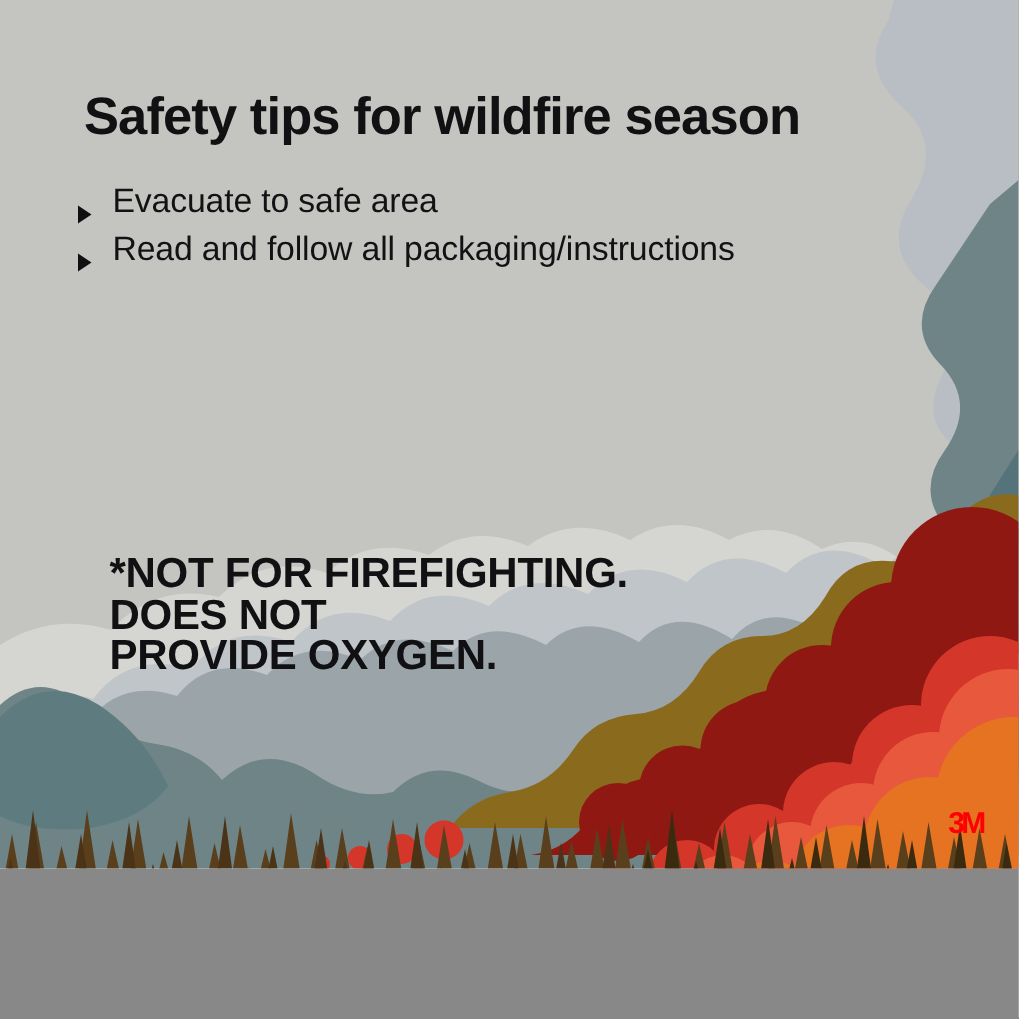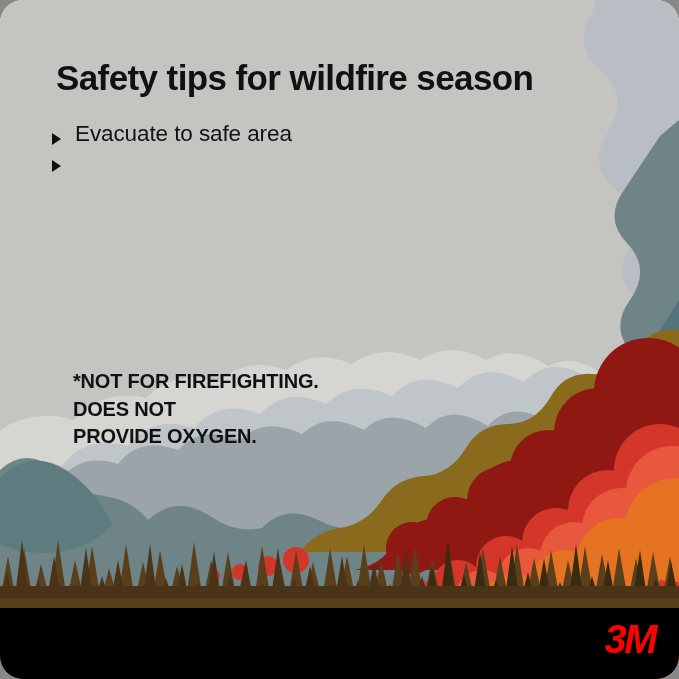--- a/index.html
+++ b/index.html
@@ -1,65 +1,64 @@
 <!DOCTYPE html>
 <html><head>
 <meta charset="utf-8">
 <title>Safety tips for wildfire season</title>
 <style>
   html,body{margin:0;padding:0;background:#888;}
   #poster{
     position:relative;
-    width:679px;height:679px;
+    width:679px;height:579px;
     overflow:hidden;
     background:#fef9c3;
     font-family:"Liberation Sans","DejaVu Sans",sans-serif;
-    border-radius:23px;
     -webkit-font-smoothing:antialiased;
   }
   #art{position:absolute;inset:0;width:679px;height:679px;display:block;}
   #content{position:absolute;inset:0;z-index:5;}
 
   .title{
     position:absolute;left:56px;top:60px;width:600px;
     font-size:35px;font-weight:700;letter-spacing:-0.6px;
     color:#111113;line-height:1.05;
   }
 
   .bullets{
     position:absolute;left:52px;top:118px;width:560px;
   }
   .bullet{
-    display:flex;align-items:center;
+    display:flex;align-items:flex-end;
     margin-bottom:1px;
   }
   .tri{
     flex:0 0 auto;
     width:0;height:0;
     border-left:9px solid #101012;
     border-top:6.5px solid transparent;
     border-bottom:6.5px solid transparent;
     margin-top:10px;margin-right:14px;
   }
   .btext{
     font-size:22.5px;line-height:31px;color:#121214;
     font-weight:400;letter-spacing:-0.1px;
     white-space:pre-line;
   }
 
   .warning{
     position:absolute;left:73px;top:368px;width:460px;
-    font-size:20px;line-height:27.5px;font-weight:700;
+    font-size:28px;line-height:27.5px;font-weight:700;
     letter-spacing:-0.2px;color:#111113;
     white-space:pre-line;
   }
 
   .logo{
     position:absolute;right:24px;bottom:20px;
-    font-size:40px;font-weight:700;font-style:italic;
+    font-size:20px;font-weight:700;
     letter-spacing:-2.5px;
     color:#FF0000;
     line-height:1;
     margin-left:28px;
   }
 </style>
 </head>
 <body>
 
 <div id="poster">
@@ -245,20 +244,21 @@
 
       <div class="bullet">
         <span class="tri"></span>
         <span class="btext">Evacuate to safe area</span>
       </div>
 
 
 
       <div class="bullet">
         <span class="tri"></span>
+        <span class="btext">Read and follow all packaging/instructions</span>
       </div>
 
     </div>
 
     <div class="warning">*NOT FOR FIREFIGHTING.
 DOES NOT
 PROVIDE OXYGEN.</div>
 
     <div class="logo">3M</div>
 

